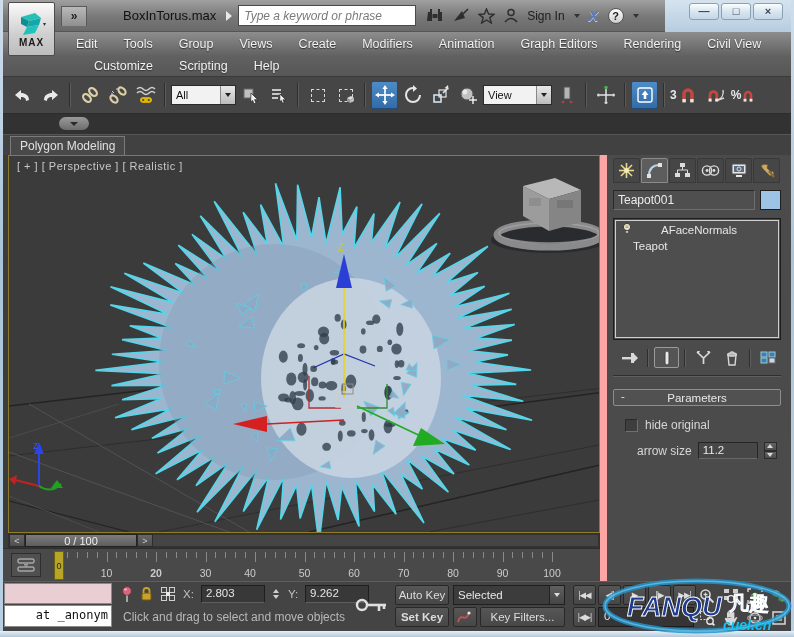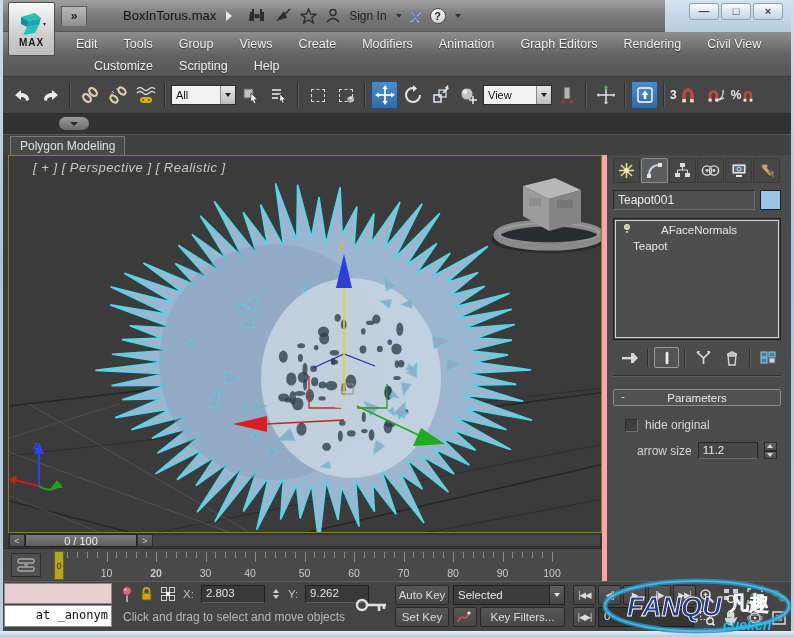--- a/index.html
+++ b/index.html
@@ -55,37 +55,37 @@
   .ribtab.active { background:linear-gradient(#777,#5f5f5f); color:#f2f2f2; border:1px solid #222; border-bottom:none; border-radius:3px 3px 0 0; }
   .rib-oval { width:30px; height:13px; background:linear-gradient(#9a9a9a,#6d6d6d); border-radius:7px; margin:0 0 4px 14px; display:flex; align-items:center; justify-content:center; gap:2px;}
   .rib-oval i { width:0;height:0;border-top:4px solid #2a2a2a;border-left:4px solid transparent;border-right:4px solid transparent;}
   .subtabrow { height:21px; background:#414141; border-top:1px solid #565656; display:flex; align-items:flex-end;}
   .polytab { margin-left:7px; padding:2px 9px; font-size:12px; color:#e0e0e0; background:#494949; border:1px solid #7a7a7a; border-bottom:none;}
 
   
   .main { flex:1; display:flex; }
   .left-col { width:602px; display:flex; flex-direction:column; }
   .viewport { height:378px; margin-left:5px; border:1px solid #8f7b2a; background:#3b3b3b; position:relative; overflow:hidden;}
-  .vplabel { position:absolute; left:24px; top:4px; font-size:13px; color:#c8c8c8; z-index:5; letter-spacing:.5px;font-style:italic;}
+  .vplabel { position:absolute; left:8px; top:4px; font-size:11px; color:#c8c8c8; z-index:5; letter-spacing:.5px;}
   .vp-svg { position:absolute; inset:0; }
 
   
   .timeslider { height:15px; margin-left:5px; background:#4e4e4e; border:1px solid #333; display:flex; align-items:center;}
   .tsbtn { width:16px; height:13px; background:linear-gradient(#666,#4e4e4e); border:1px solid #2c2c2c; color:#ccc; font-size:9px; display:flex;align-items:center;justify-content:center;}
   .tshandle { width:112px; height:13px; background:linear-gradient(#7c7c7c,#5d5d5d); border:1px solid #222; color:#f0f0f0; font-size:11px; text-align:center; line-height:12px;}
   .tstrack { flex:1; height:13px; background:#454545; border:1px solid #333; border-left:none;}
   .trackbar { flex:1; background:#494949; position:relative; border-top:1px solid #2e2e2e;}
   .tb-tool { position:absolute; left:8px; top:4px; width:30px; height:24px; background:#505050; border:1px solid #2e2e2e; display:flex;align-items:center;justify-content:center;}
   .ruler { position:absolute; left:48px; top:2px; width:508px; height:29px; }
   .tick { position:absolute; top:1px; width:1px; background:#8a8a8a; }
   .ruler-num { position:absolute; bottom:1px; transform:translateX(-50%); font-size:10.5px; color:#ccc; }
   .cur-frame { position:absolute; left:3px; top:0; width:10px; height:29px; background:#b7a626; border:1px solid #6d6012; z-index:2; color:#2a2510; font-size:9px; text-align:center; line-height:29px; overflow:hidden;}
 
   
-  .cmdpanel { flex:1; background:#4b4b4b; border-left:5px solid #fca5a5; padding:3px 10px 0 6px; position:relative;}
+  .cmdpanel { flex:1; background:#4b4b4b; border-left:7px solid #fca5a5; padding:3px 10px 0 6px; position:relative;}
   .ptabs { display:flex; gap:1px; }
   .ptab { width:27px; height:25px; display:flex; align-items:center; justify-content:center; background:#464646; border:1px solid #393939; border-radius:2px 2px 0 0;}
   .ptab.active { background:#5d5d5d; border-color:#8a8a8a; }
   .name-row { display:flex; margin-top:7px; align-items:center;}
   .namefield { flex:1; height:20px; background:#4f4f4f; border:1px solid #292929; border-bottom-color:#6e6e6e; border-right-color:#6e6e6e; color:#ececec; font-size:12px; padding:2px 4px;}
   .swatch { width:21px; height:20px; border:1px solid #1f1f1f; margin-left:5px; }
   .modlist-row { display:flex; margin-top:7px; }
   .modlist { flex:1; height:20px; background:#4f4f4f; border:1px solid #292929; border-bottom-color:#6e6e6e; color:#ececec; font-size:12px; padding:2px 4px;}
   .modlist-btn { width:17px; height:20px; background:linear-gradient(#666,#4a4a4a); border:1px solid #2a2a2a; display:flex;align-items:center;justify-content:center;}
   .modlist-btn i { width:0;height:0;border-top:5px solid #ddd;border-left:4px solid transparent;border-right:4px solid transparent;}
@@ -118,21 +118,21 @@
   .sgroup1 { position:absolute; left:118px; top:3px; display:flex; align-items:center; gap:7px;}
   .coordlbl { color:#c2c2c2; font-size:11.5px; }
   .coordfield { width:64px; height:18px; background:#383838; border:1px solid #1e1e1e; border-bottom-color:#5f5f5f; color:#e4e4e4; font-size:11.5px; padding:1px 4px;}
   .mini-spin { width:9px; height:18px; display:flex; flex-direction:column; justify-content:center; gap:2px; align-items:center;}
   .mini-spin i.u { width:0;height:0;border-left:3px solid transparent;border-right:3px solid transparent;border-bottom:4px solid #cfcfcf;}
   .mini-spin i.d { width:0;height:0;border-left:3px solid transparent;border-right:3px solid transparent;border-top:4px solid #cfcfcf;}
   .prompt { position:absolute; left:120px; top:28px; color:#b8b8b8; font-size:12px; }
   .keyicon-wrap { position:absolute; left:352px; top:12px; }
   .btn { background:linear-gradient(#565656,#474747); border:1px solid #282828; border-radius:2px; color:#dcdcdc; font-size:11.5px; display:flex; align-items:center; justify-content:center;}
   .autokey { position:absolute; left:392px; top:3px; width:54px; height:20px;}
-  .setkey  { position:absolute; left:392px; top:25px; width:54px; height:20px;}
+  .setkey  { position:absolute; left:392px; top:25px; width:54px; height:20px;font-weight:bold;}
   .selset { position:absolute; left:450px; top:3px; width:112px; height:20px; background:#3c3c3c; border:1px solid #1f1f1f; display:flex; align-items:center; color:#e6e6e6;}
   .selset .txt { flex:1; padding-left:4px; font-size:11.5px;}
   .selset .dbtn { width:15px; height:18px; background:linear-gradient(#5f5f5f,#454545); border-left:1px solid #222; display:flex;align-items:center;justify-content:center;}
   .selset .dbtn i{ width:0;height:0;border-top:4px solid #ddd;border-left:3.5px solid transparent;border-right:3.5px solid transparent;}
   .curvebtn { position:absolute; left:450px; top:25px; width:24px; height:20px;}
   .keyfilters { position:absolute; left:477px; top:25px; width:85px; height:20px;}
   .transport { position:absolute; left:570px; top:3px; display:flex; gap:2px;}
   .transport .btn, .transport2 .btn { width:23px; height:20px; font-size:8.5px; letter-spacing:-1px;}
   .transport2 { position:absolute; left:570px; top:25px; display:flex; gap:2px;}
   .framefield { width:96px; height:20px; background:#353535; border:1px solid #1c1c1c; color:#e4e4e4; font-size:11.5px; padding:2px 5px;}
@@ -154,20 +154,21 @@
           <polygon points="4,6 12,10 10,16 4,13" fill="#0e8d92"></polygon>
           <polygon points="12,10 24,7 22,14 10,16" fill="#15a7ac"></polygon>
           <polygon points="10,16 22,14 18,22 6,24" fill="#1fc3bb"></polygon>
           <polygon points="26,12 29,12 27.5,15" fill="#333"></polygon>
         </svg>
         <span class="max-word">MAX</span>
       </div>
       <div class="overflow-btn">»</div>
       <span class="doc-title">BoxInTorus.max</span>
       <span class="flyout-arrow"></span>
+      <input class="searchbox" placeholder="Type a keyword or phrase" style="">
       <div class="tb-icons">
         <svg width="18" height="15" viewBox="0 0 18 15">
             <path d="M2 4h4v9H1zM12 4h4v9h-4zM6.5 6h5v4h-5z" fill="#2e2e2e"></path>
             <path d="M4 1h2v3H4zM12 1h2v3h-2z" fill="#2e2e2e"></path>
           </svg>
         <svg width="16" height="15" viewBox="0 0 16 15">
             <path d="M1 13 L9 3 L12 10 Z" fill="#2e2e2e"></path>
             <line x1="10" y1="6" x2="15" y2="1" stroke="#2e2e2e" stroke-width="1.6"></line>
           </svg>
         <svg width="17" height="16" viewBox="0 0 17 16">

